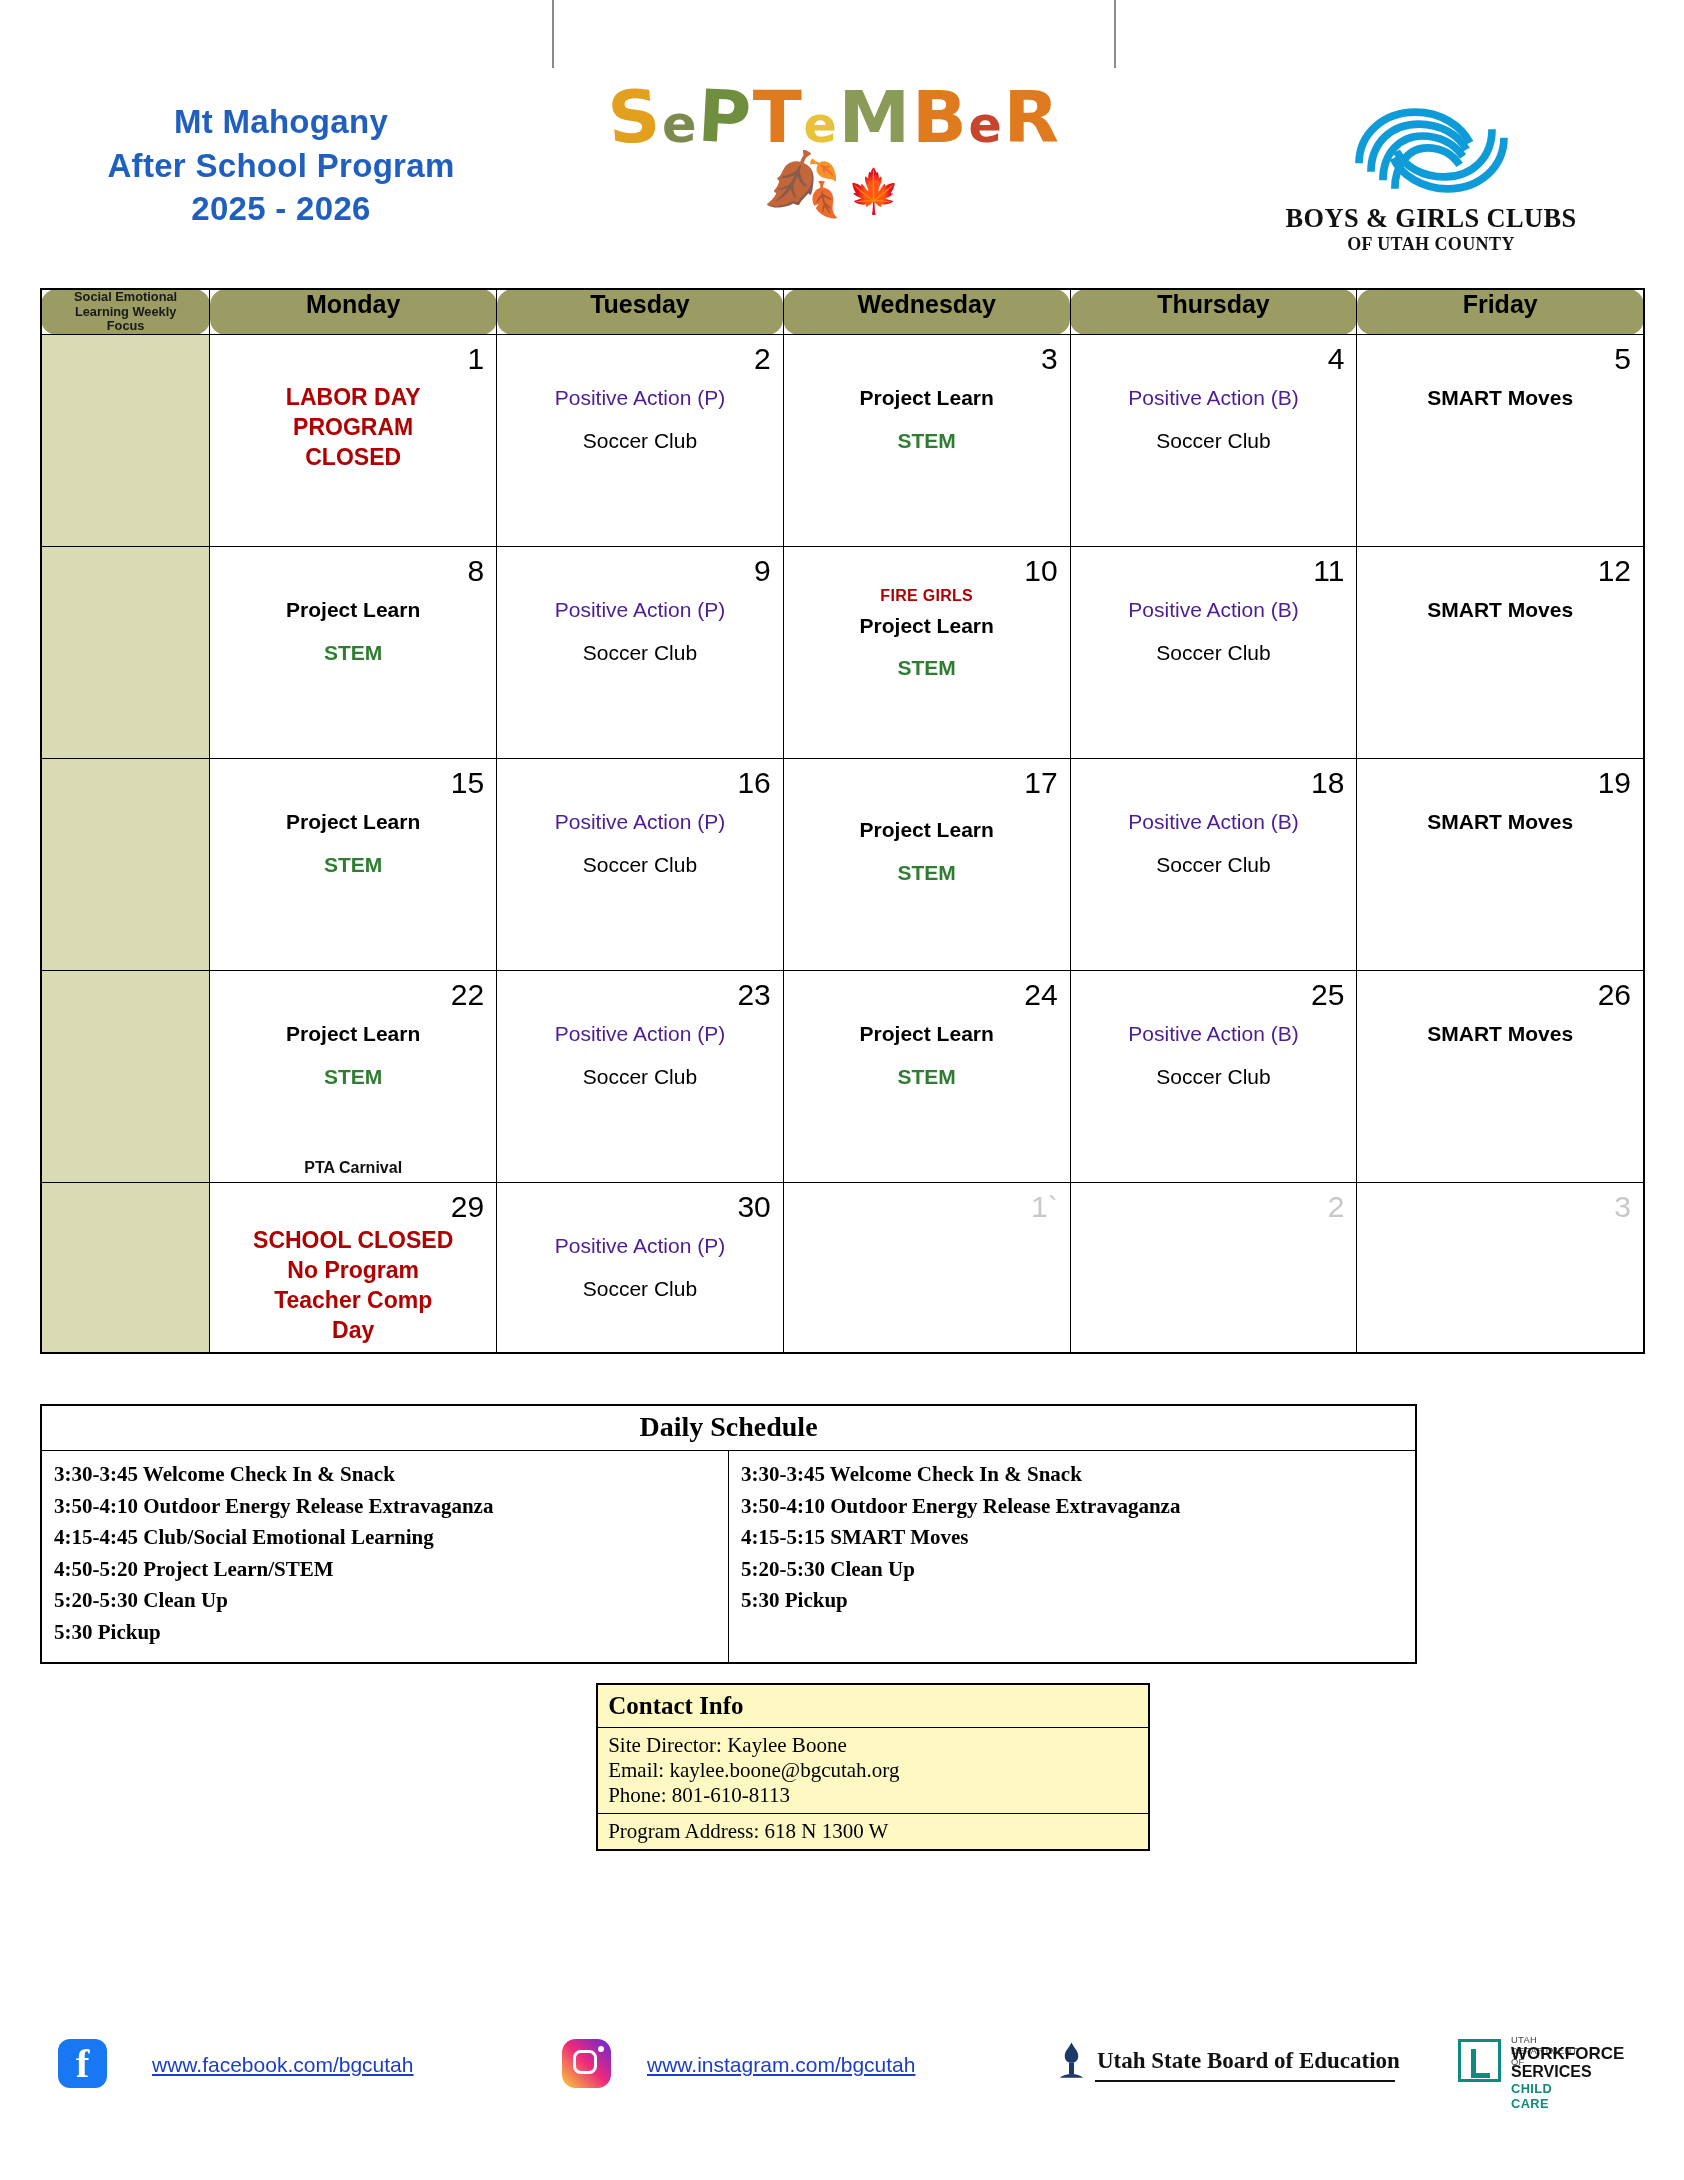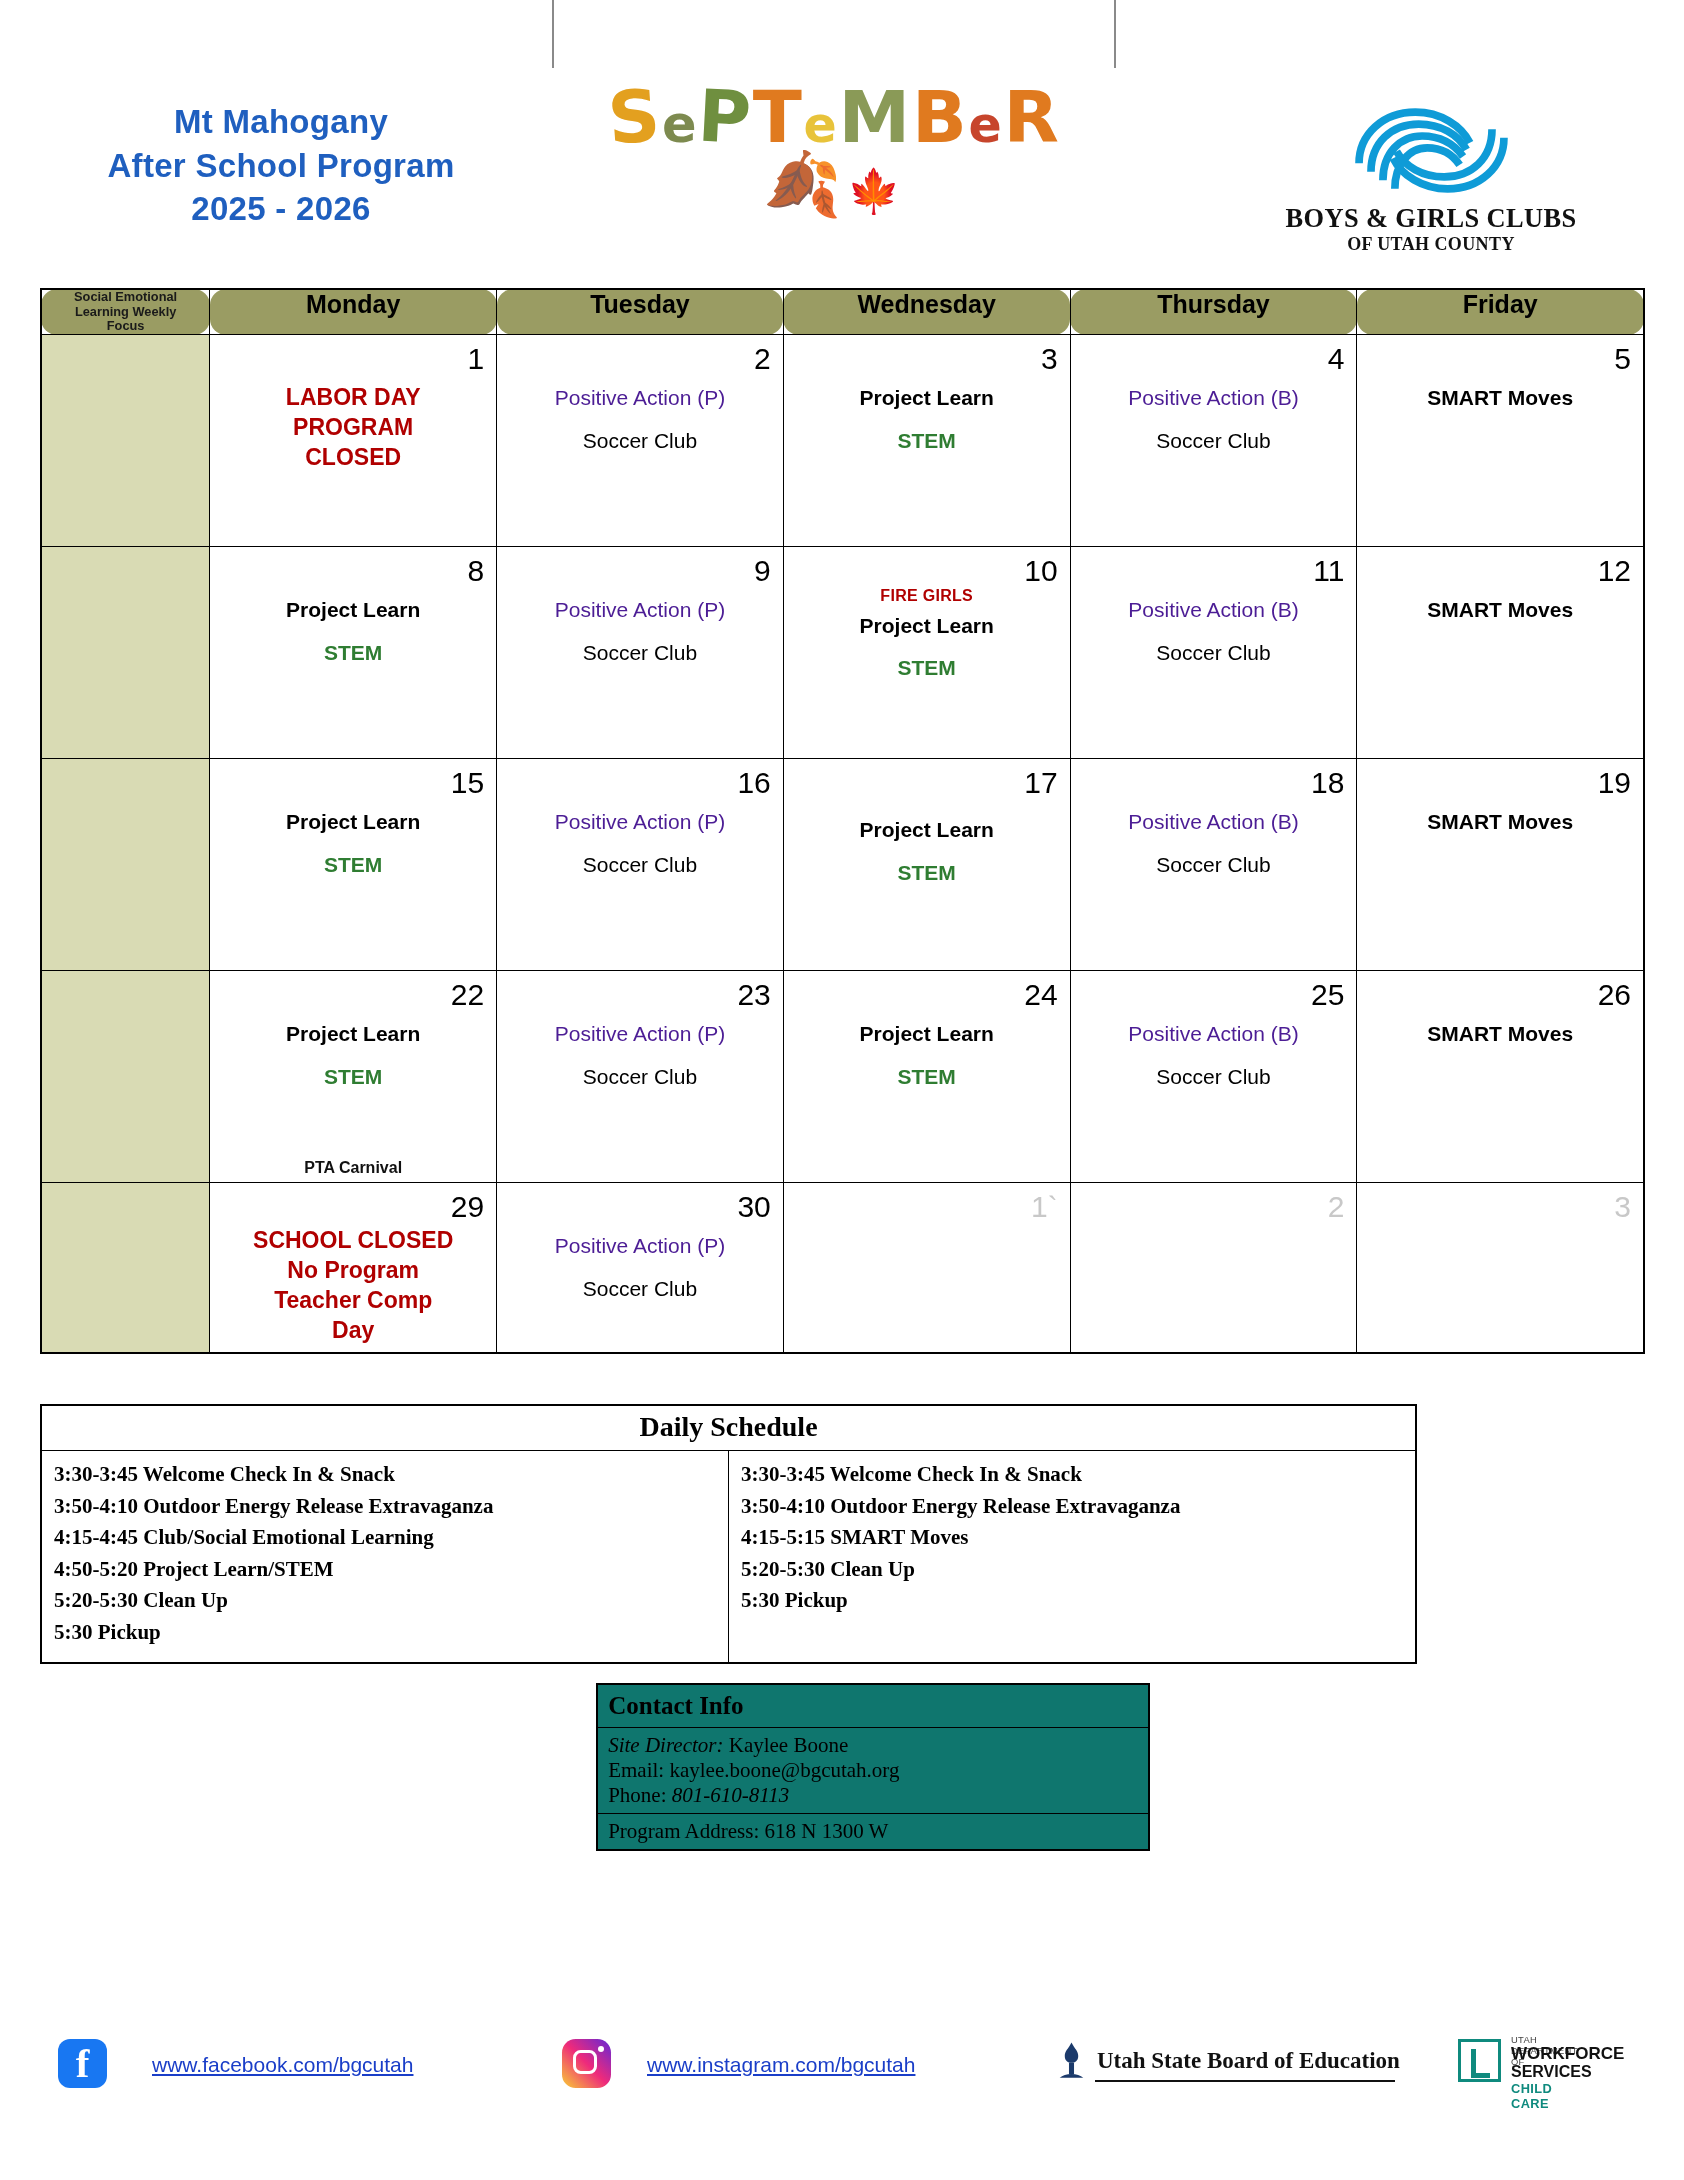--- a/index.html
+++ b/index.html
@@ -82,25 +82,25 @@
     font-weight:bold; font-size:28px; text-align:center; padding:5.1px 0 6.8px 0;
   }
   .sched-col {
     font-family:"Liberation Serif", serif;
     font-weight:bold; font-size:21px; text-align:left; line-height:1.5;
     padding:8.5px 12px 13.6px 12px; width:50%;
   }
   .sched-col div { white-space:nowrap; }
 
   
-  .contact { position:absolute; left:596px; top:1683px; width:554px; border:2.6px solid #000; border-collapse:collapse; background:#0f766e; }
+  .contact { position:absolute; left:596px; top:1683px; width:554px; border:2.6px solid #000; border-collapse:collapse; background:#fef9c3; }
   .contact td { border-bottom:1.7px solid #000; padding:5.1px 10.2px; font-family:"Liberation Serif", serif; font-size:21px; }
   .contact tr:last-child td { border-bottom:none; }
   .contact .c-title { font-weight:bold; font-size:25px; padding:6.8px 10.2px 6.8px 10.2px; }
-  .ital { font-style:italic; }
+  .ital { }
 
   
   .footer { position:absolute; left:0; top:2027px; width:1685px; height:102px; }
   .fb-icon { position:absolute; left:58px; top:12px; width:49px; height:49px; border-radius:12px; background:#1877f2; color:#fff; font-family:"Liberation Serif", serif; font-weight:bold; font-size:41px; text-align:center; line-height:48px; }
   .fb-link { position:absolute; left:152px; top:25.6px; font-size:21px; color:#1a3ec8; text-decoration:underline; }
   .ig-icon { position:absolute; left:562px; top:12px; width:49px; height:49px; border-radius:13.6px;
              background:linear-gradient(45deg,#f9ce34,#ee2a7b,#6228d7); }
   .ig-inner { position:absolute; left:11px; top:11px; width:24px; height:24px; border:3.4px solid #fff; border-radius:7.7px; box-sizing:border-box; }
   .ig-dot { position:absolute; right:6.8px; top:6.8px; width:6px; height:6px; background:#fff; border-radius:50%; }
   .ig-link { position:absolute; left:647px; top:25.6px; font-size:21px; color:#1a3ec8; text-decoration:underline; }

